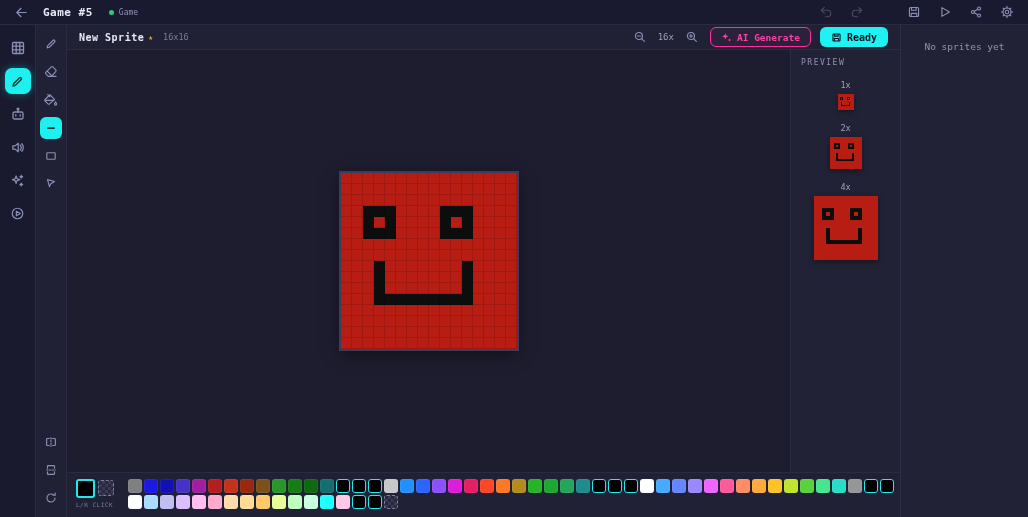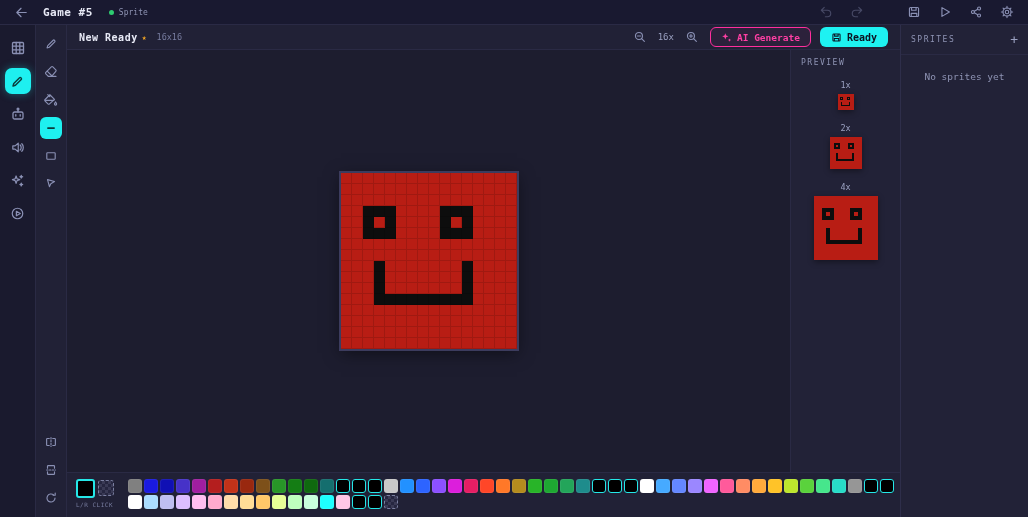--- a/index.html
+++ b/index.html
@@ -101,21 +101,21 @@
     <button class="iconbtn">
       <span>
         <svg width="15" height="15" viewBox="0 0 16 16">
             <path class="st" d="M13 8H3.5M7.5 3.5 3 8l4.5 4.5"></path>
           </svg>
       </span>
     </button>
     <span class="title">Game #5</span>
     <span class="status">
       <span class="dot"></span>
-      <span class="lbl">Sprite</span>
+      <span class="lbl">Game</span>
     </span>
     <div class="topbar-right">
       <button class="iconbtn dim">
         <span>
           <svg width="14" height="14" viewBox="0 0 16 16">
               <path class="st" d="M6 9.3 2.7 6l3.3-3.3M2.7 6h7a3.7 3.7 0 0 1 3.7 3.7 3.7 3.7 0 0 1-3.7 3.7H7.3"></path>
             </svg>
         </span>
       </button>
       <button class="iconbtn dim">
@@ -285,21 +285,21 @@
               <path class="st" d="M12.6 8A4.6 4.6 0 1 1 11 4.5"></path>
               <path class="st" d="M12.8 2.4v2.4h-2.4"></path>
             </svg>
         </span>
       </button>
     </nav>
 
     <div class="center">
 
       <div class="editor-header">
-        <span class="sprite-name">New Ready</span>
+        <span class="sprite-name">New Sprite</span>
         <span class="unsaved">★</span>
         <span class="sprite-size">16x16</span>
         <div class="eh-right">
           <button class="iconbtn">
             <span>
               <svg width="14" height="14" viewBox="0 0 16 16">
                   <circle class="st" cx="6.8" cy="6.8" r="4"></circle>
                   <path class="st" d="M9.8 9.8 13 13M5 6.8h3.6"></path>
                 </svg>
             </span>
@@ -1454,21 +1454,17 @@
               <div class="swatch selected" style="background: rgb(0, 0, 0);"></div>
               <div class="swatch selected" style="background: rgb(0, 0, 0);"></div>
               <div class="swatch transparent"></div>
             </div>
         </div>
       </div>
 
     </div>
 
     <aside class="sprites-panel">
-      <div class="sp-header">
-        <span class="sp-title">SPRITES</span>
-        <button class="sp-add">+</button>
-      </div>
       <div class="sp-empty">No sprites yet</div>
     </aside>
 
   </div>
 </div>
 
 </body></html>

